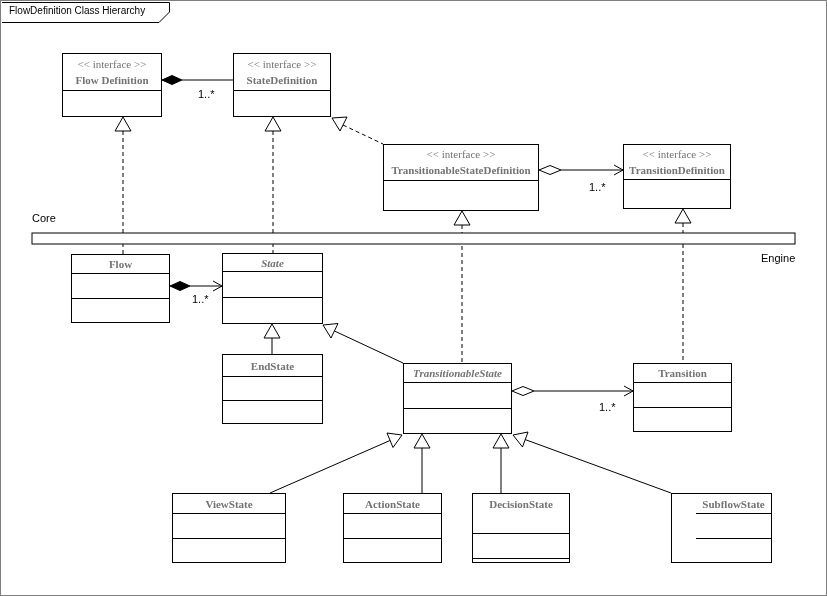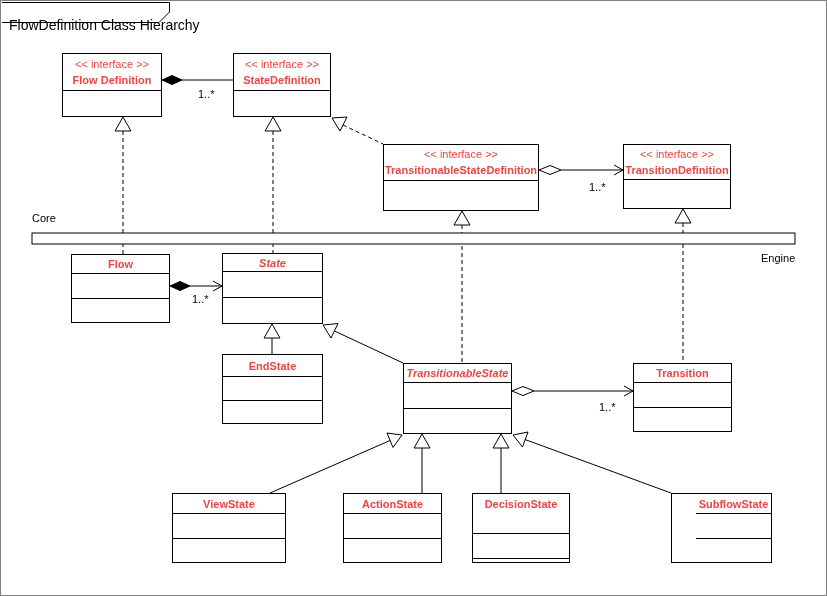--- a/index.html
+++ b/index.html
@@ -12,36 +12,37 @@
     font-family:"Liberation Sans", sans-serif;
     overflow:hidden;
   }
   svg.layer { position:absolute; left:0; top:0; z-index:1; }
   .box {
     position:absolute; z-index:2;
     box-sizing:border-box;
     background:#fff;
     border:1px solid #000;
     display:flex; flex-direction:column;
-    color:#ef4444;
+    color:#737373;
+    font-family:Liberation Serif, serif;
   }
   .head {
     display:flex; flex-direction:column;
     justify-content:center; align-items:center;
     flex:0 0 auto;
   }
   .stereo { font-size:11px; line-height:15px; white-space:nowrap; }
   .name   { font-size:11px; font-weight:bold; line-height:16px; white-space:nowrap; }
   .abstract .name { font-style:italic; }
   .comp { border-top:1px solid #000; flex:1 1 0; }
   .lbl {
     position:absolute; z-index:3;
     font-size:11px; line-height:13px; color:#000; white-space:nowrap;
   }
-  .title-text { position:absolute; z-index:3; left:8px; top:16px; font-size:14px; color:#000; white-space:nowrap; }
+  .title-text { position:absolute; z-index:3; left:8px; top:4px; font-size:10px; color:#000; white-space:nowrap; }
 </style>
 </head>
 <body>
 
 <div class="frame">
 
   <svg class="layer" width="827" height="596" viewBox="0 0 827 596" fill="none" stroke="#000" stroke-width="1">
 
     <path d="M1,1.5 H168.5 V11 L158,21.5 H1" fill="#fff" stroke="#000"></path>
 

